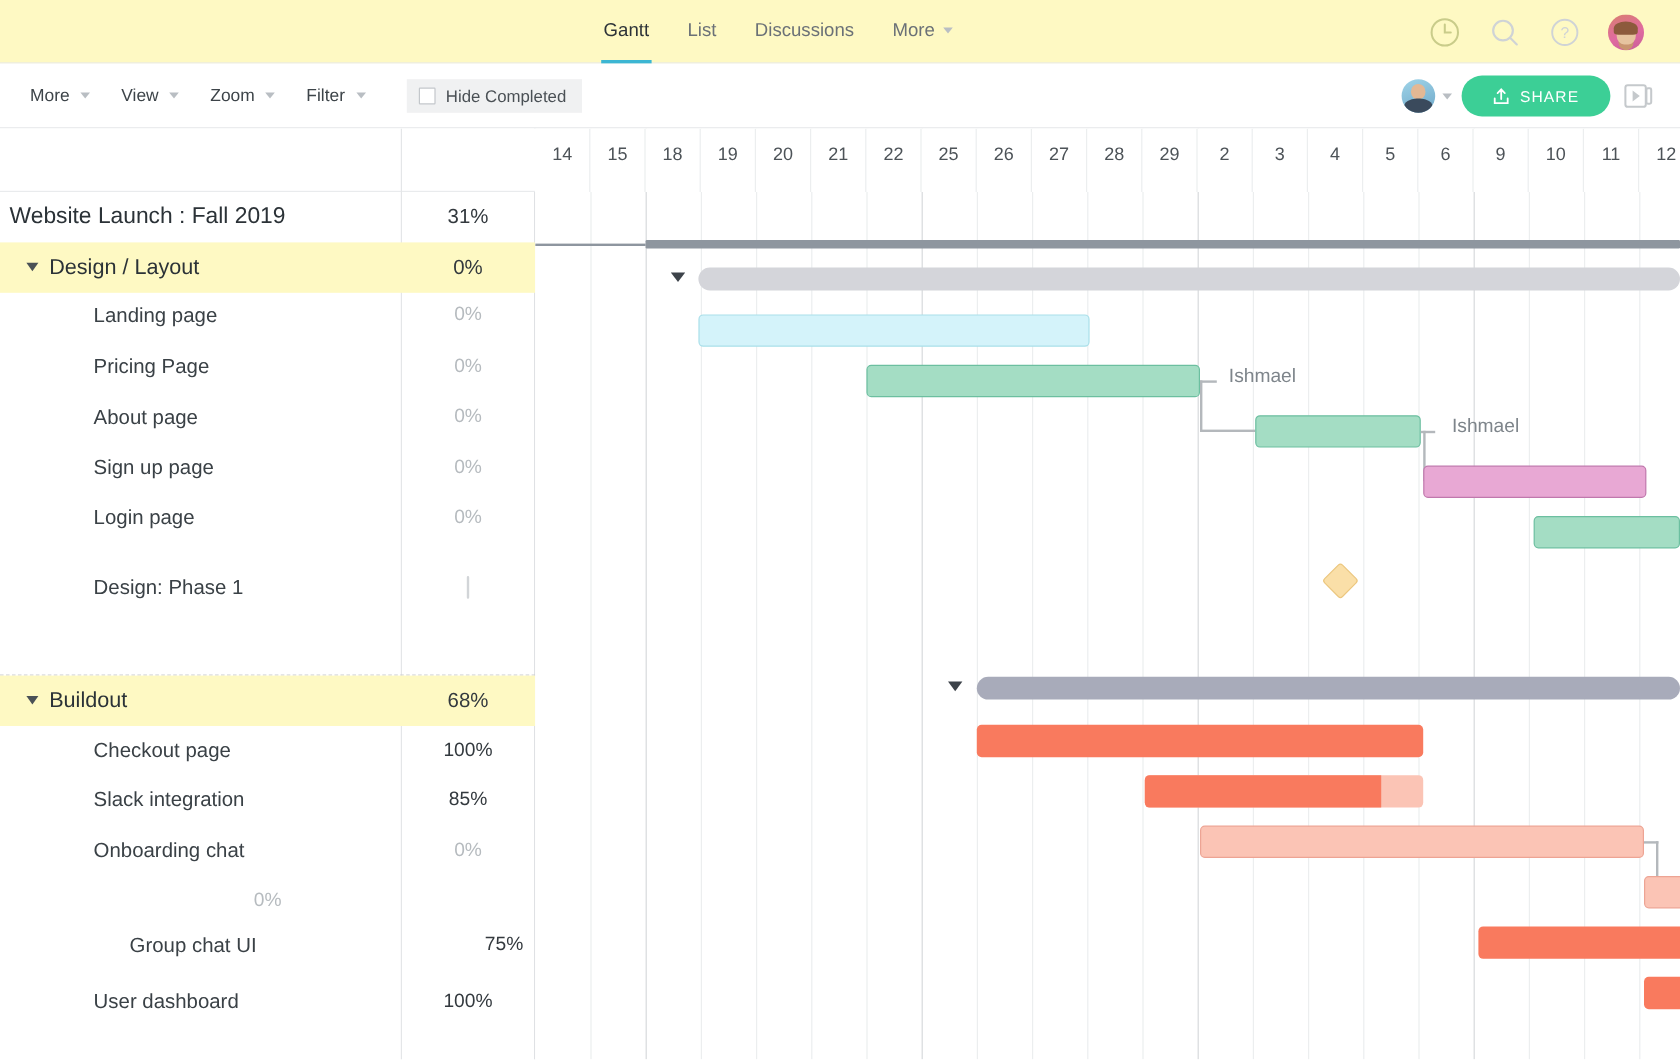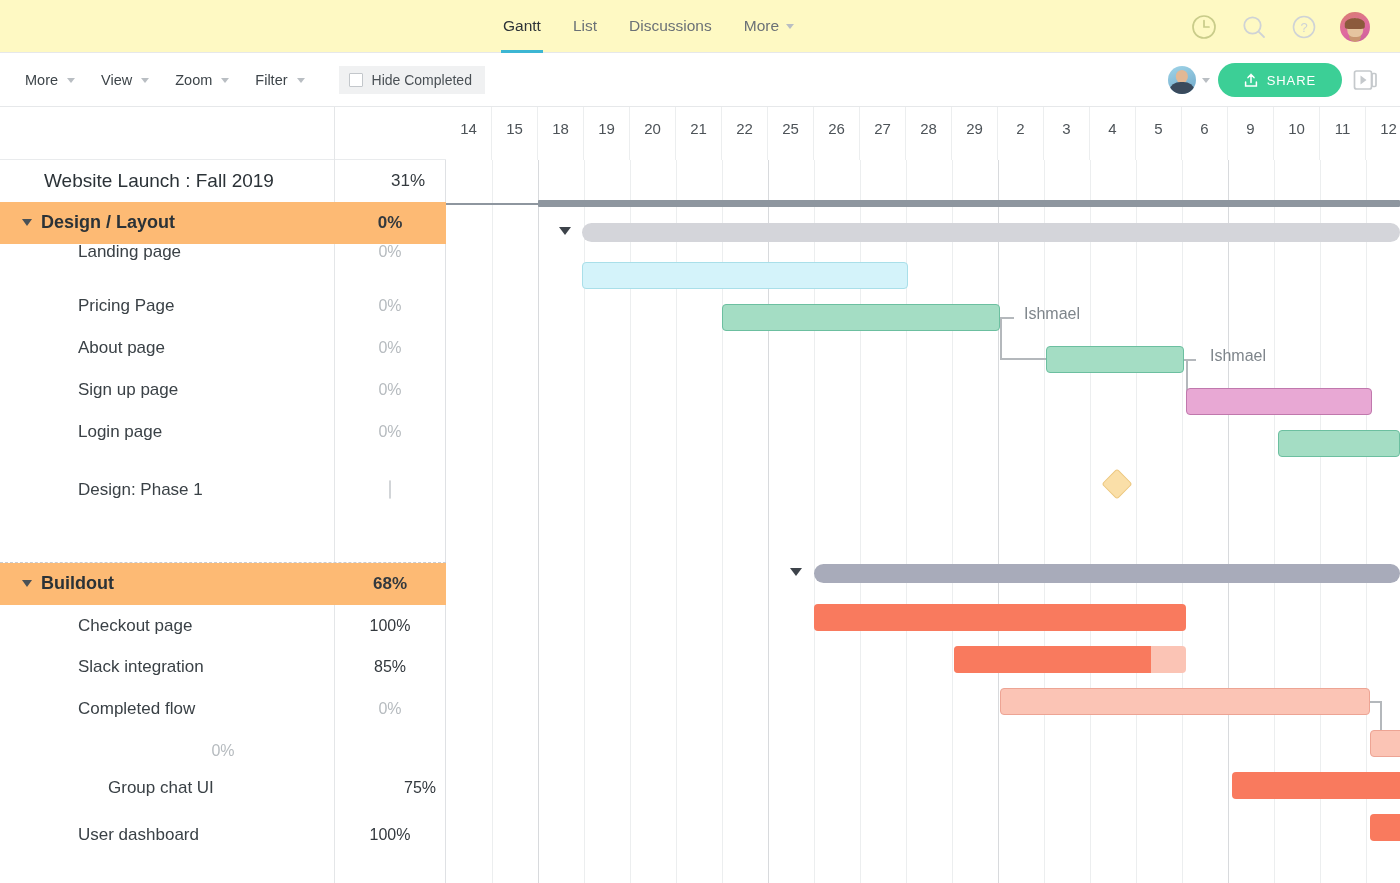--- a/index.html
+++ b/index.html
@@ -221,26 +221,25 @@
     overflow: hidden;
   }
   .row-pct {
     flex: 1;
     text-align: center;
     font-size: 16px;
     color: #33393e;
   }
   .row-pct.muted { color: #b6bbbf; }
 
-  .row.project .row-name { font-size: 19px; color: #2b3237; padding-left: 8px; margin-left: 36px; }
+  .row.project .row-name { font-size: 19px; color: #2b3237; padding-left: 8px; }
   .row.project .row-pct { font-size: 17px; }
 
   .row.section {
-    background: #fdba74;
-    font-weight: bold;
+    background: #fef9c3;
   }
   .row.section .row-name {
     font-size: 18px; color: #2b3237;
     padding-left: 22px;
   }
   .row.section .row-pct { font-size: 17px; }
 
   .row.task .row-name { padding-left: 78px; font-size: 17px; color: #3a4146; }
 
   .tri {
@@ -426,21 +425,21 @@
     <div class="row project" style="top:53px;">
       <div class="row-name">Website Launch : Fall 2019</div>
       <div class="row-pct">31%</div>
     </div>
 
     <div class="row section" style="top:95px;">
       <div class="row-name"><span class="tri"></span><span>Design / Layout</span></div>
       <div class="row-pct">0%</div>
     </div>
 
-    <div class="row task" style="top:124px;">
+    <div class="row task" style="top:135px;">
       <div class="row-name">Landing page</div>
       <div class="row-pct muted">0%</div>
     </div>
     <div class="row task" style="top:178.6px;">
       <div class="row-name">Pricing Page</div>
       <div class="row-pct muted">0%</div>
     </div>
     <div class="row task" style="top:220.4px;">
       <div class="row-name">About page</div>
       <div class="row-pct muted">0%</div>
@@ -467,21 +466,21 @@
 
     <div class="row task" style="top:497.8px;">
       <div class="row-name">Checkout page</div>
       <div class="row-pct">100%</div>
     </div>
     <div class="row task" style="top:539.6px;">
       <div class="row-name">Slack integration</div>
       <div class="row-pct">85%</div>
     </div>
     <div class="row task" style="top:581.4px;">
-      <div class="row-name">Completed flow</div>
+      <div class="row-name">Onboarding chat</div>
       <div class="row-pct muted">0%</div>
     </div>
     <div class="row task" style="top:623.2px;">
       <div class="row-pct muted">0%</div>
     </div>
     <div class="row task" style="top:660px;margin-left:30px;">
       <div class="row-name">Group chat UI</div>
       <div class="row-pct">75%</div>
     </div>
     <div class="row task" style="top:706.8px;">

